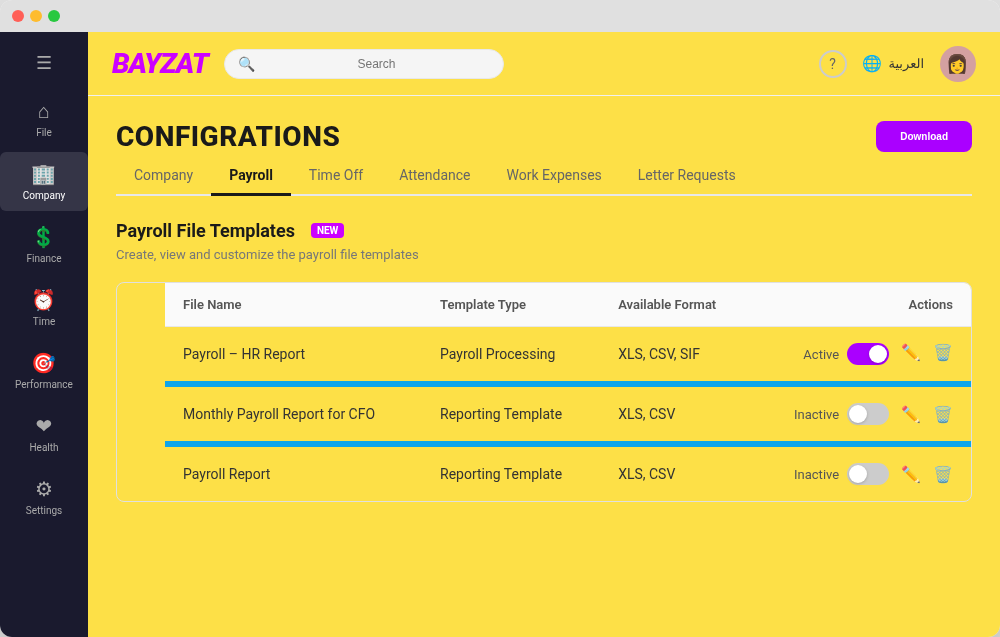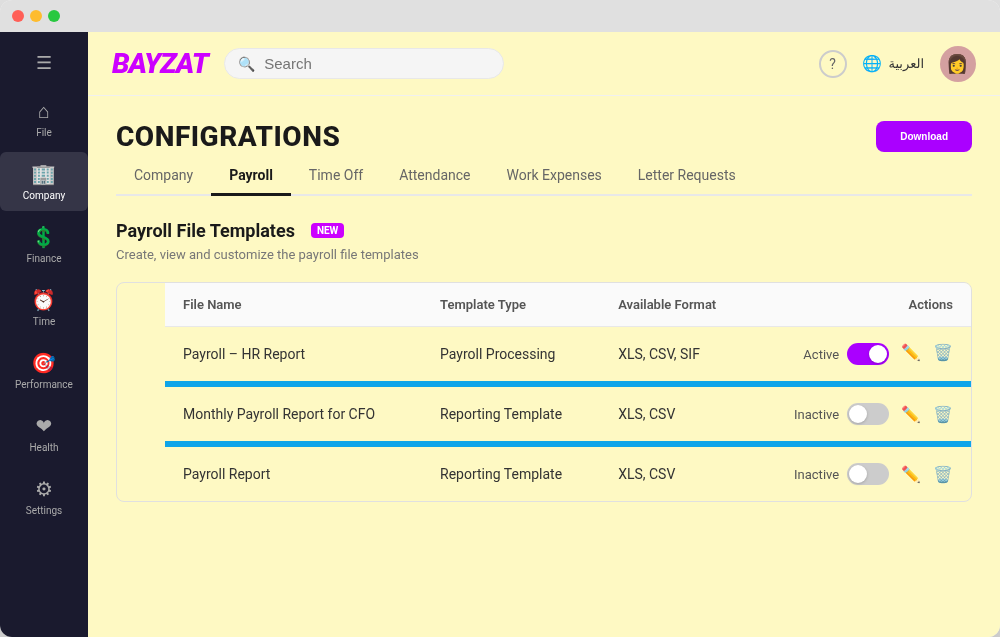--- a/index.html
+++ b/index.html
@@ -73,21 +73,21 @@
     .sidebar-item.active .sidebar-label { color: #fff; }
     .sidebar-menu-icon {
       color: #aaa;
       font-size: 18px;
       padding: 12px;
       cursor: pointer;
     }
     
     .main {
       flex: 1;
-      background: #fef9c3;
+      background: #fde047;
       display: flex;
       flex-direction: column;
       overflow: hidden;
     }
     
     .header {
       display: flex;
       align-items: center;
       padding: 0 24px;
       height: 64px;
@@ -110,23 +110,24 @@
       border-radius: 20px;
       padding: 6px 14px;
       gap: 8px;
       border: 1px solid #e8e8e8;
     }
     .search-icon { color: #999; font-size: 14px; }
     .search-input {
       border: none;
       background: transparent;
       outline: none;
-      font-size: 15px;
+      font-size: 12px;
       color: #666;
       width: 100%;
+      text-align: center;
     }
     .header-right {
       margin-left: auto;
       display: flex;
       align-items: center;
       gap: 16px;
     }
     .help-btn {
       width: 28px; height: 28px;
       border-radius: 50%;

